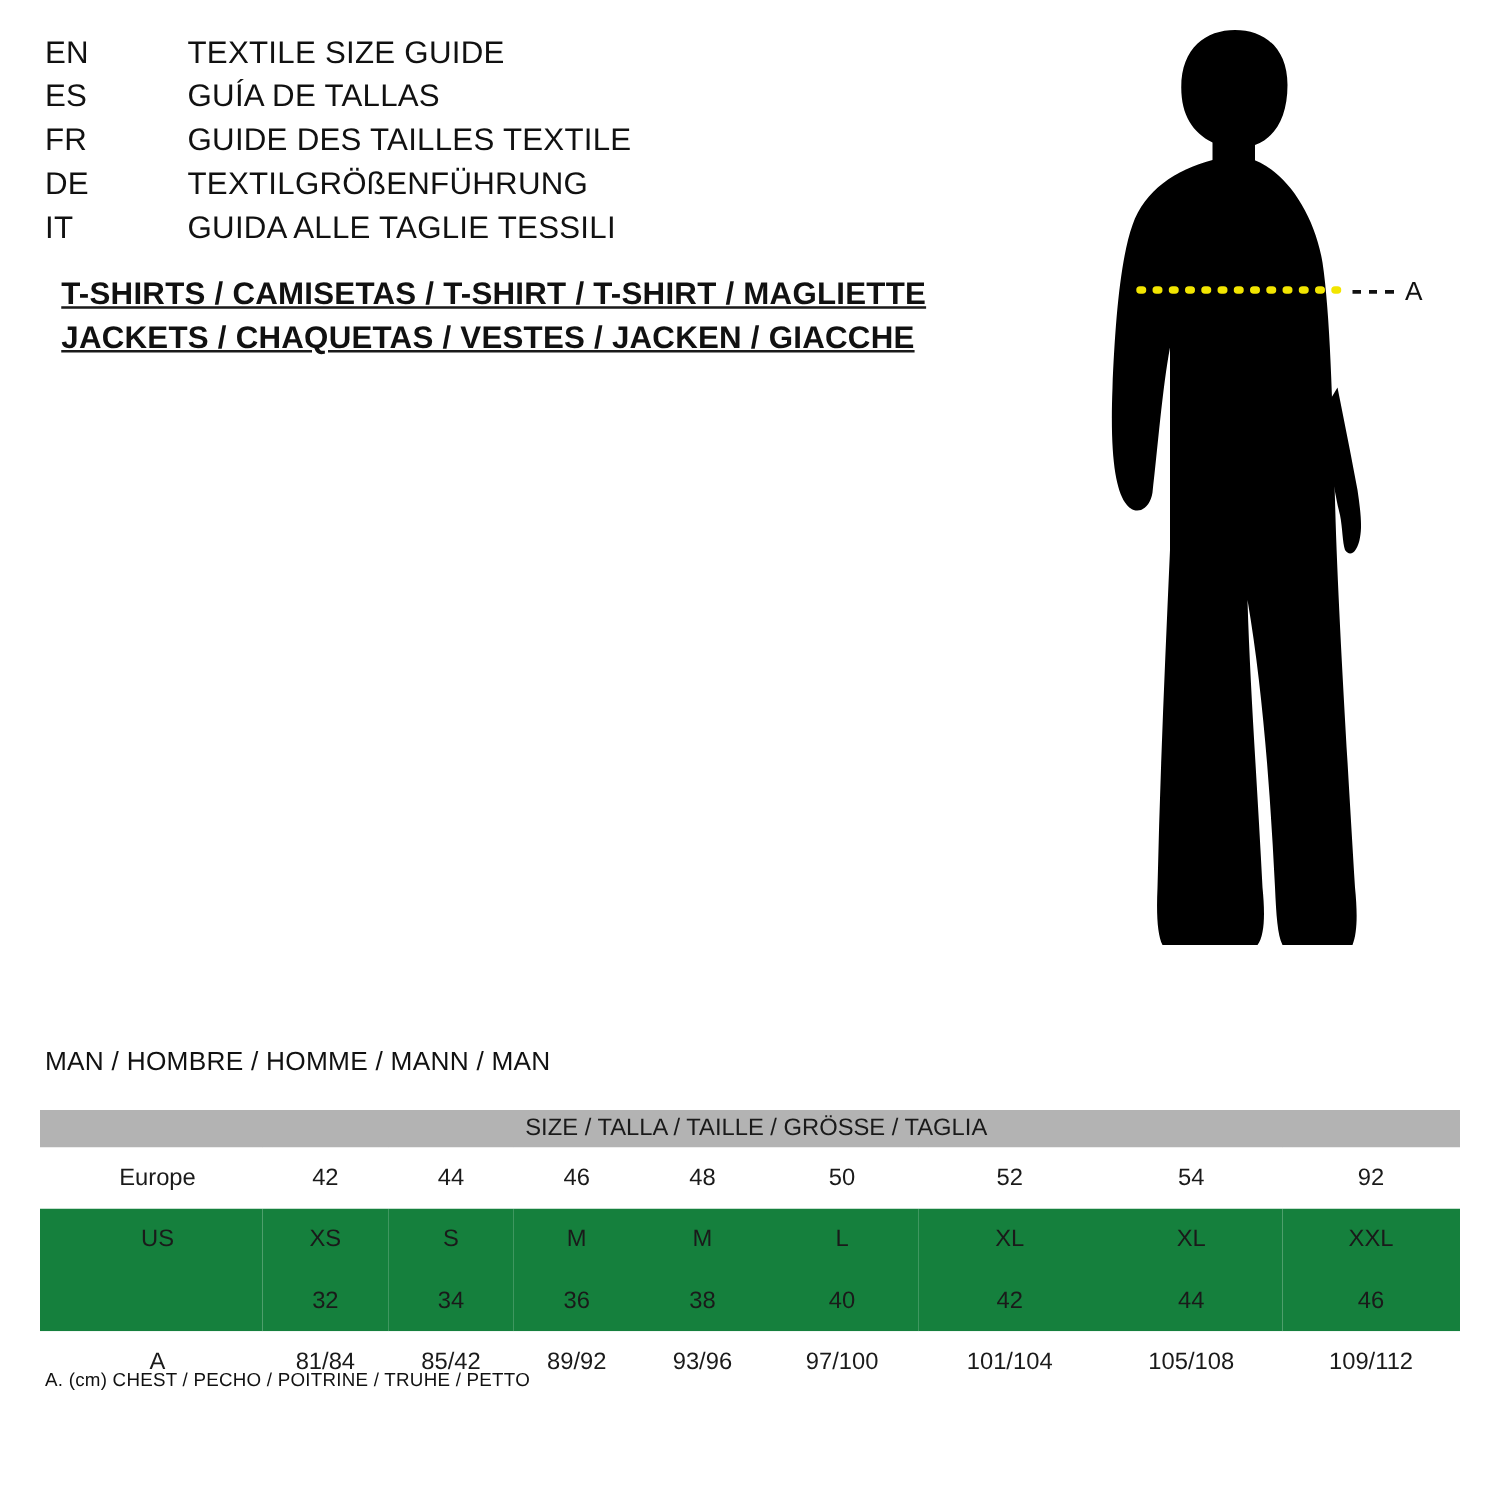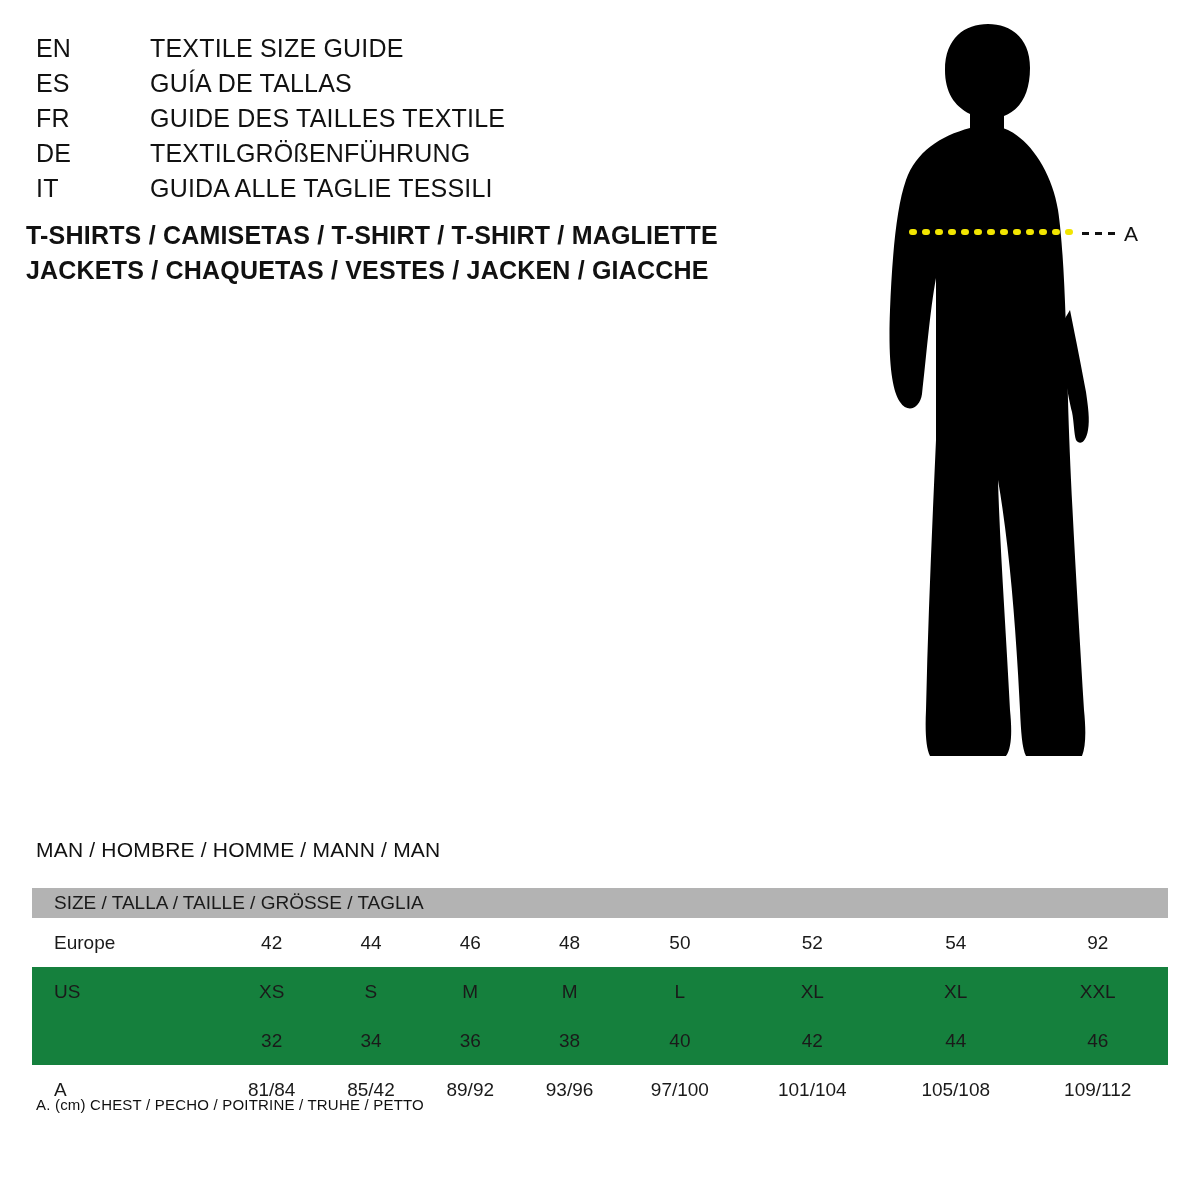--- a/index.html
+++ b/index.html
@@ -24,42 +24,43 @@
 
   
   .lang-block {
     position: absolute;
     left: 36px;
     top: 28px;
     width: 700px;
   }
   .lang-row {
     display: flex;
-    align-items: flex-end;
+    align-items: flex-start;
     height: 35px;
   }
   .lang-code {
     width: 76px;
     font-size: 25px;
     letter-spacing: 0.2px;
     color: #111111;
   }
   .lang-text {
     font-size: 25px;
     letter-spacing: 0.2px;
     color: #111111;
     white-space: nowrap;
     margin-left: 38px;
   }
 
   .cat-block {
     position: absolute;
-    left: 26px;
+    left: 49px;
     top: 218px;
     width: 760px;
+    text-decoration: underline;
   }
   .cat-line {
     font-size: 25px;
     font-weight: bold;
     letter-spacing: 0.2px;
     line-height: 35px;
     color: #111111;
     white-space: nowrap;
   }
 
@@ -110,22 +111,22 @@
     color: #1a1a1a;
   }
   table.size-table td {
     padding: 0;
     height: 49px;
     text-align: center;
     vertical-align: middle;
     font-weight: normal;
   }
   table.size-table td.lbl {
-    text-align: left;
-    padding-left: 22px;
+    text-align: center;
+    padding-left: 10px;
     width: 168px;
   }
   tr.head-row td {
     background: #b3b3b3;
     height: 30px;
     font-size: 19px;
   }
   tr.row-shade td {
     background: #15803d;
   }

